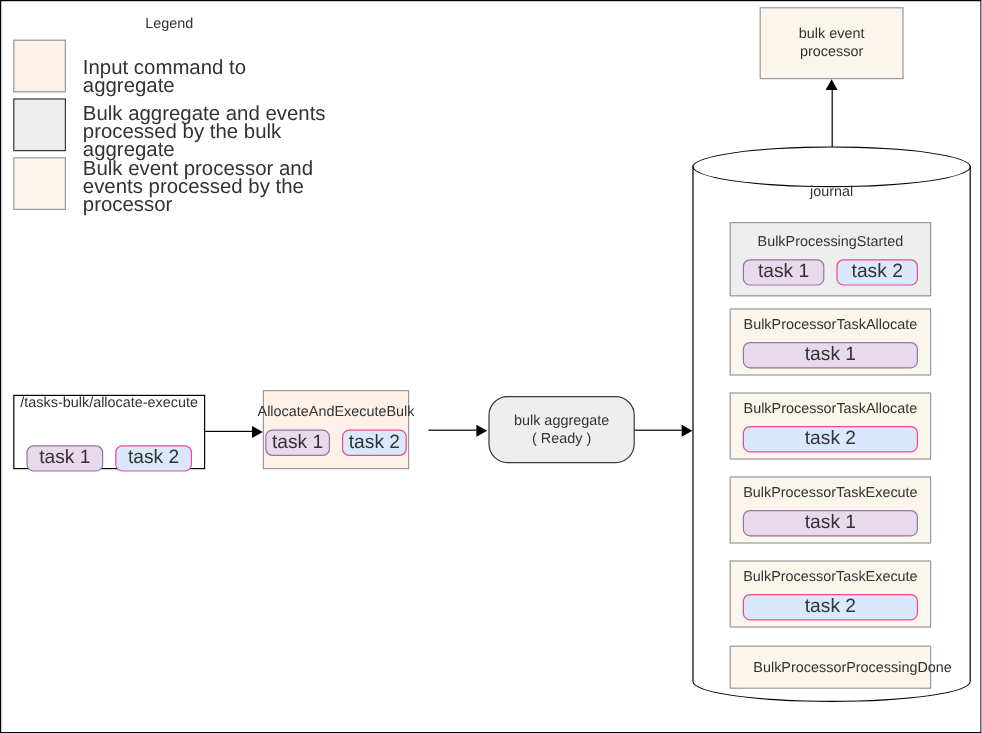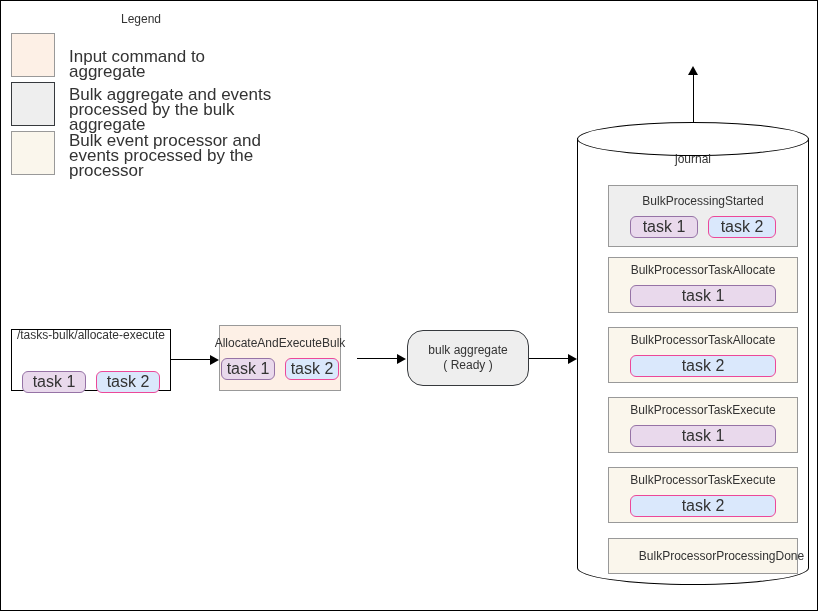--- a/index.html
+++ b/index.html
@@ -108,21 +108,21 @@
   #journal-label {
     left: 576px; top: 151px;
     width: 232px;
     text-align: center;
     font-size: 12px;
     color: #333333;
   }
 
   .journal-event {
     left: 607px;
-    width: 190px;
+    width: 168px;
     border: 1px solid #999999;
     display: flex;
     flex-direction: column;
     align-items: center;
     justify-content: center;
   }
 
   
   .arrow-line {
     background: #000000;
@@ -183,20 +183,24 @@
   <div class="abs arrow-head-right" style="left:396px; top:353px;"></div>
 
   <div class="abs node" style="left: 406px; top: 329px; width: 122px; height: 56px; border-width: 1px; background: rgb(238, 238, 238); border-color: rgb(54, 57, 61); border-radius: 16px;">
     <div class="node-title">bulk aggregate
 ( Ready )</div>
   </div>
 
   <div class="abs arrow-line arrow-h" style="left:528px; top:357px; width:39px;"></div>
   <div class="abs arrow-head-right" style="left:567px; top:353px;"></div>
 
+  <div class="abs node" style="left: 632px; top: 5px; width: 120px; height: 60px; background: rgb(250, 246, 236); border-color: rgb(153, 153, 153);">
+    <div class="node-title">bulk event
+processor</div>
+  </div>
 
   <div class="abs arrow-line arrow-v" style="left:692px; top:74px; height:58px;"></div>
   <div class="abs arrow-head-up" style="left:687px; top:65px;"></div>
 
   <div class="abs" id="journal-cylinder">
     <div id="journal-body"></div>
     <div id="journal-bottom-ellipse"></div>
     <div id="journal-top-ellipse"></div>
   </div>
   <div class="abs" id="journal-label">journal</div>

